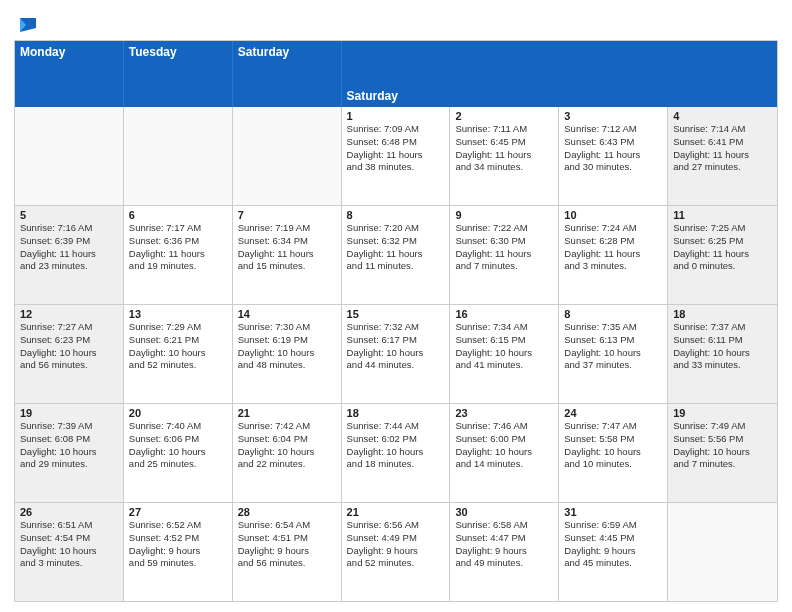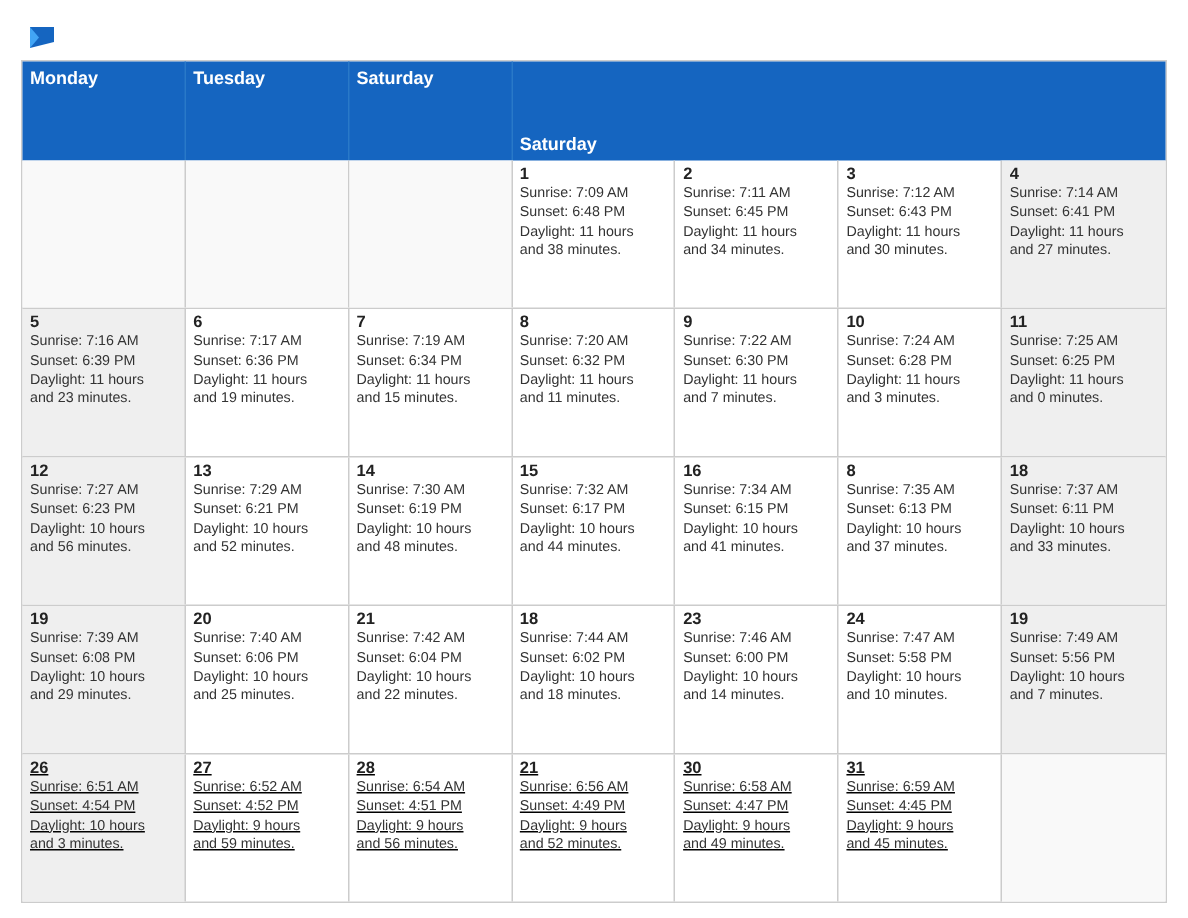--- a/index.html
+++ b/index.html
@@ -65,21 +65,21 @@
       flex: 1;
       display: flex;
       flex-direction: column;
     }
     .cal-week {
       flex: 1;
       display: grid;
       grid-template-columns: repeat(7, 1fr);
       border-bottom: 1px solid #ccc;
     }
-    .cal-week:last-child { border-bottom: none; text-decoration: underline; }
+    .cal-week:last-child { border-bottom: none; }
     .cal-cell {
       border-right: 1px solid #ccc;
       padding: 3px 5px;
       font-size: 10px;
       color: #333;
       min-height: 0;
       overflow: hidden;
     }
     .cal-cell:last-child { border-right: none; }
     .cal-cell.empty { background: #f9f9f9; }

